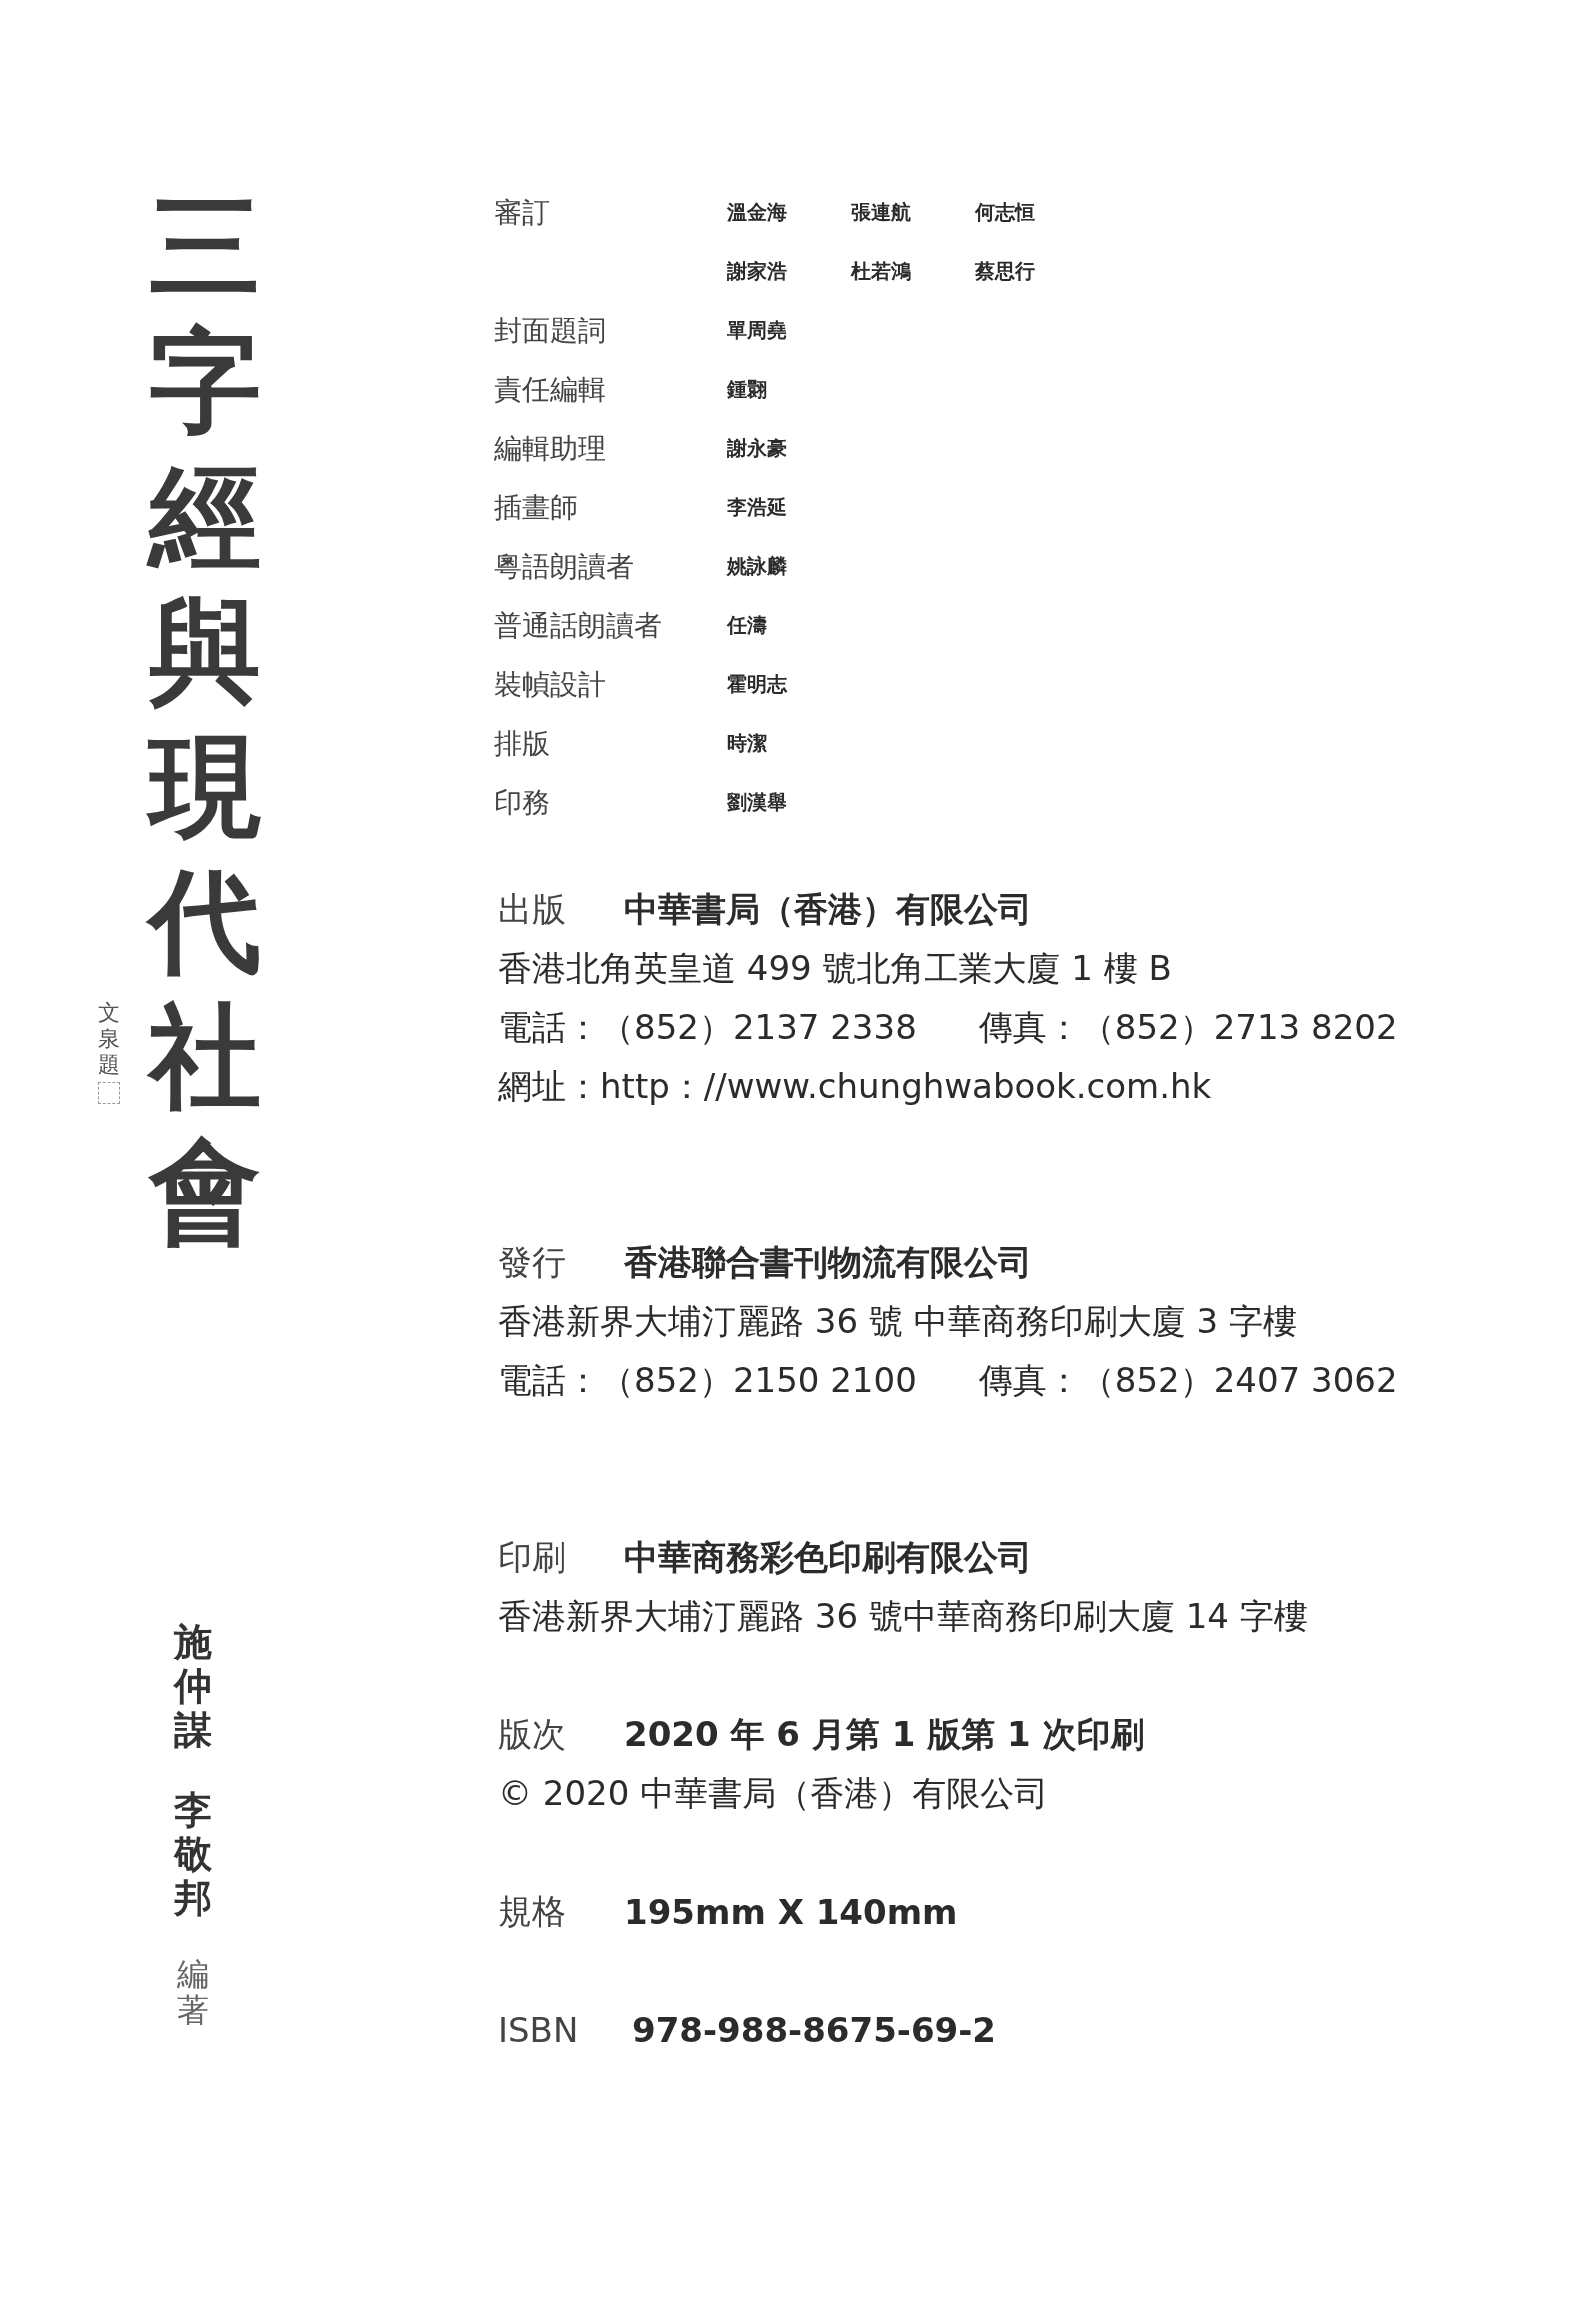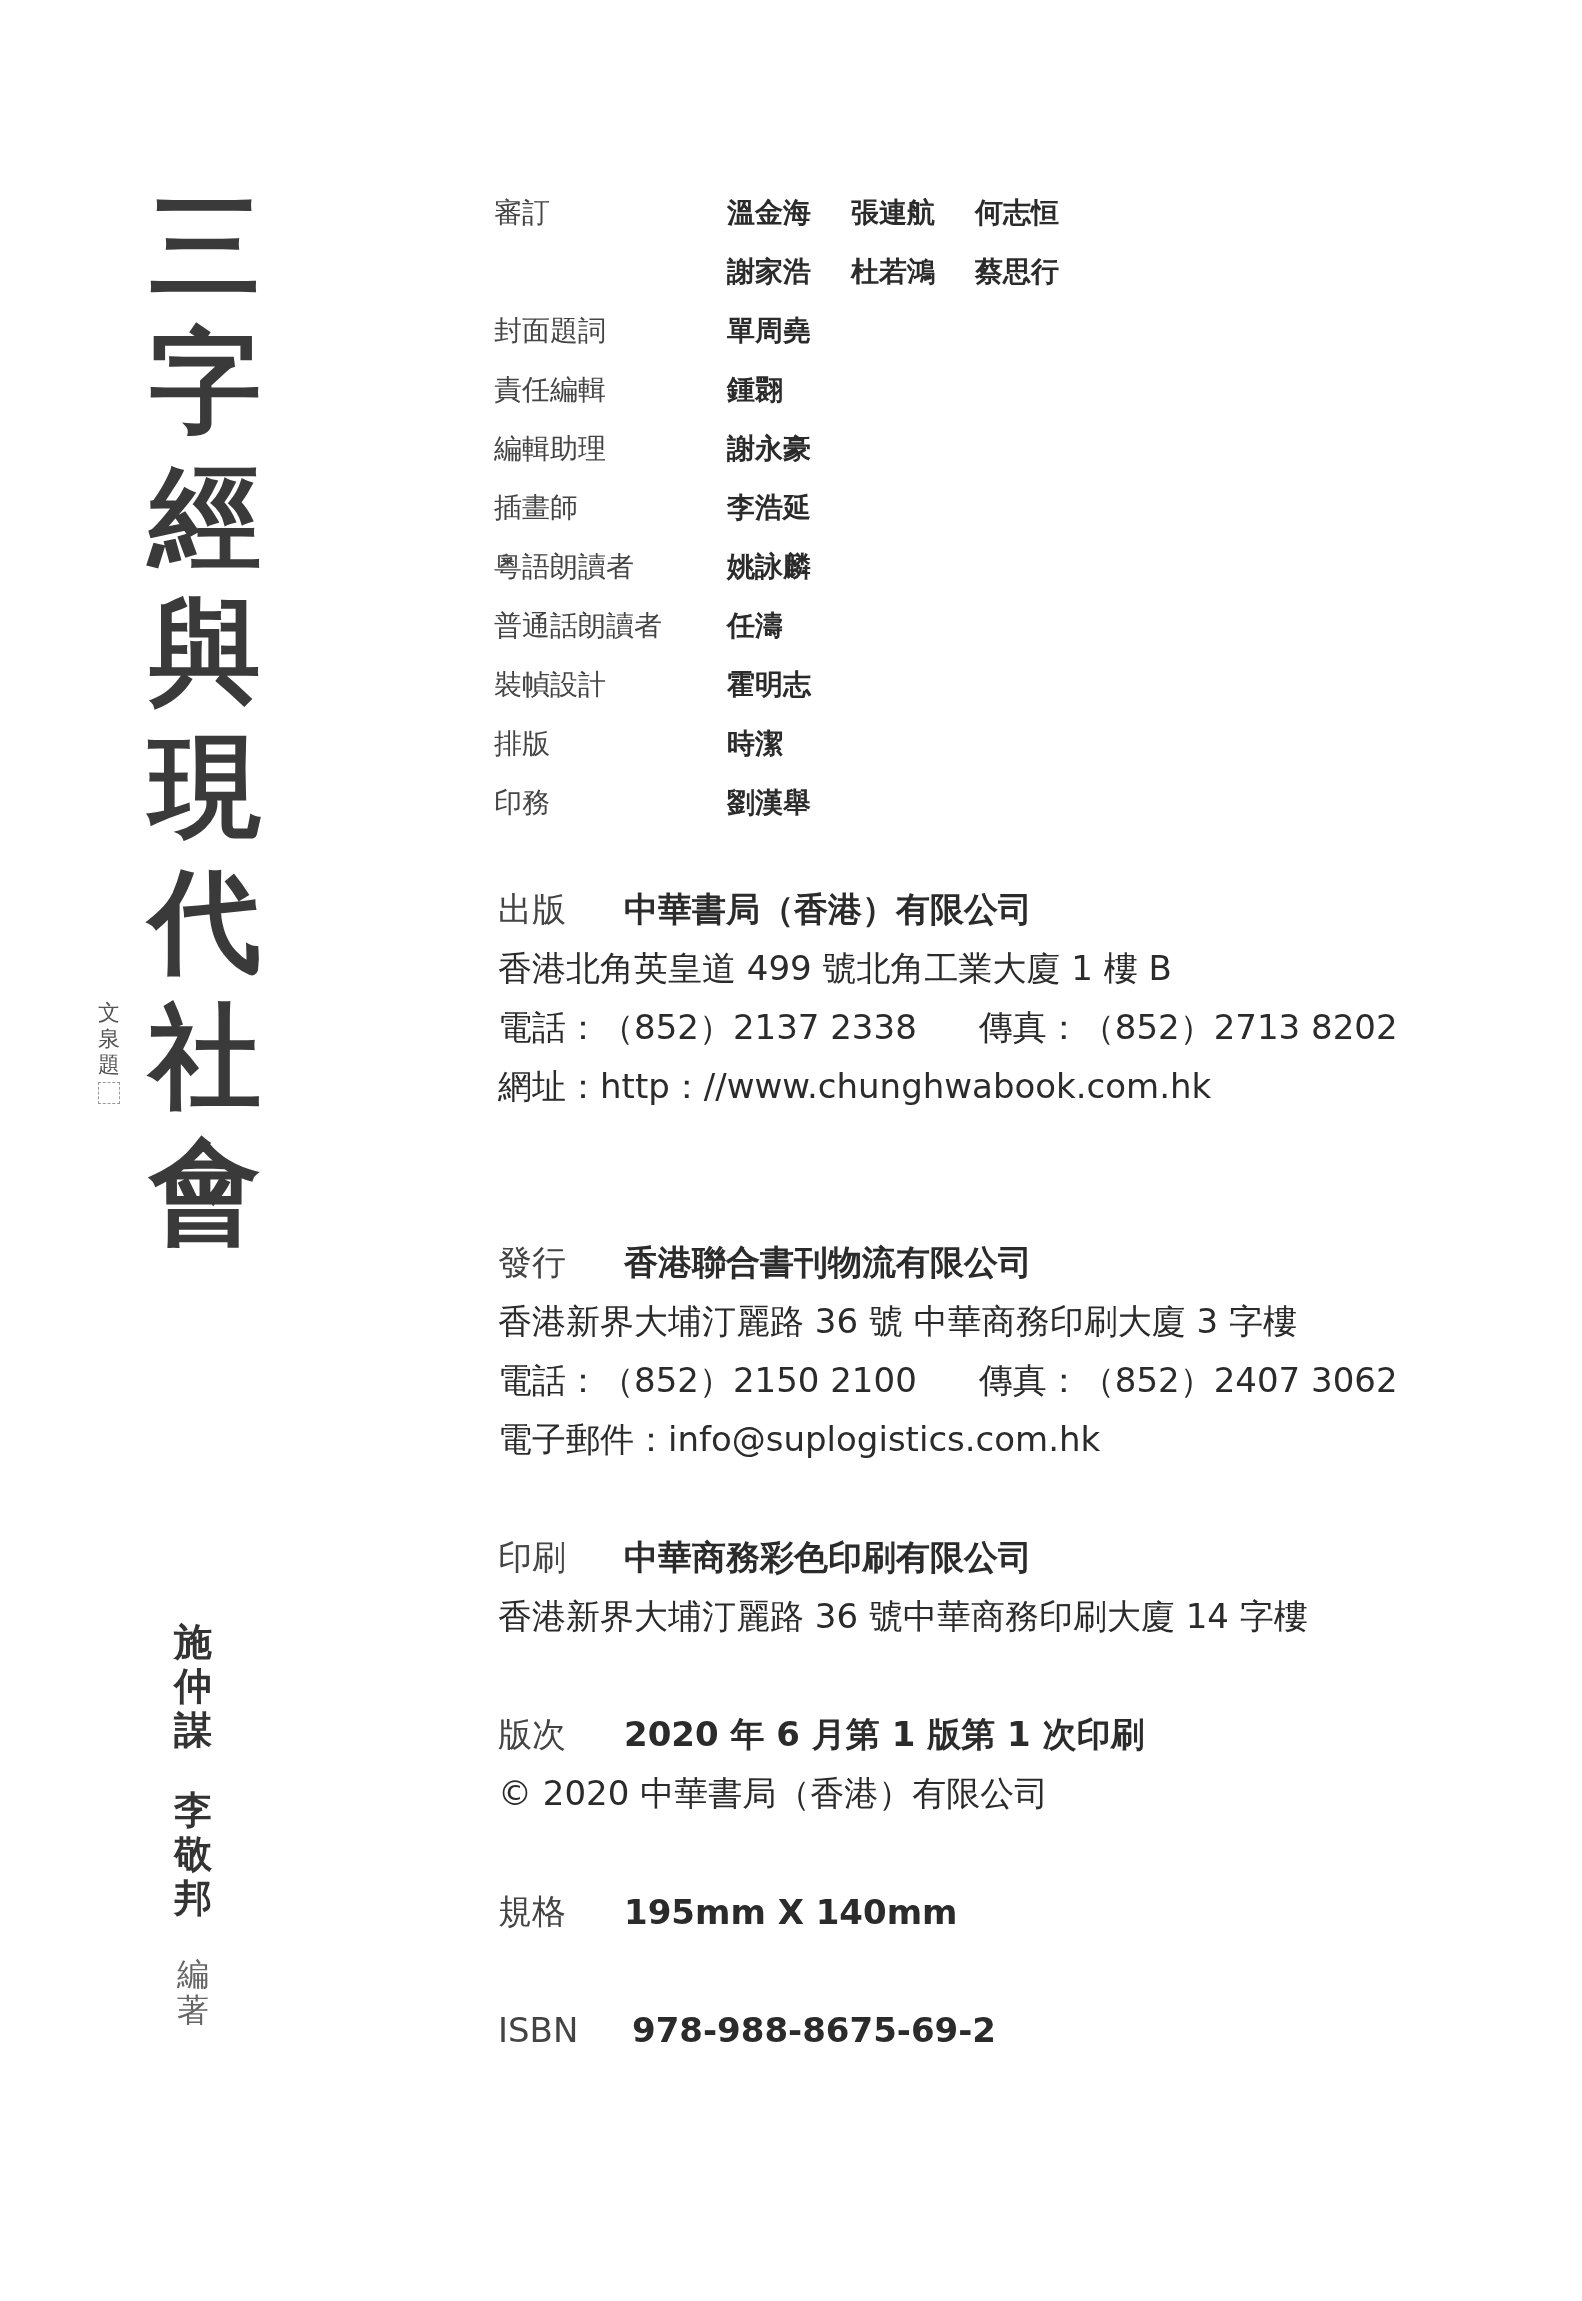--- a/index.html
+++ b/index.html
@@ -22,21 +22,21 @@
   .author-char { display: block; font-size: 38px; line-height: 44px; font-weight: bold; text-align: center; color: #333; }
   .author + .author { margin-top: 36px; }
   .role { margin-top: 36px; }
   .role-char { display: block; font-size: 32px; line-height: 36px; text-align: center; color: #666; }
 
   
   .credits { position: absolute; left: 494px; top: 183px; }
   .credit-row { display: flex; height: 59px; align-items: center; }
   .credit-label { width: 233px; font-size: 28px; color: #444; }
   .credit-names { display: flex; gap: 0; }
-  .credit-name { font-size: 28px; font-weight: bold; color: #2b2b2b; width: 124px; white-space: nowrap; }
+  .credit-name { font-size: 20px; font-weight: bold; color: #2b2b2b; width: 124px; white-space: nowrap; }
 
   
   .section { position: absolute; left: 498px; }
   .line { height: 59px; display: flex; align-items: center; font-size: 34px; white-space: nowrap; }
   .sec-label { width: 126px; font-weight: normal; color: #444; }
   .sec-value { font-weight: bold; color: #2b2b2b; }
   .bold { font-weight: normal; color: #2b2b2b; }
   .fax { margin-left: 62px; }
   .isbn-label { width: 134px; font-weight: normal; color: #444; }
 </style>
@@ -155,23 +155,20 @@
     <span class="sec-label">發行</span>
     <span class="sec-value">香港聯合書刊物流有限公司</span>
   </div>
   <div class="line">
       <span class="bold">香港新界大埔汀麗路 36 號 中華商務印刷大廈 3 字樓</span>
     </div>
   <div class="line">
     <span class="bold">電話：（852）2150 2100</span>
     <span class="bold fax">傳真：（852）2407 3062</span>
   </div>
-  <div class="line">
-      <span class="bold">電子郵件：info@suplogistics.com.hk</span>
-    </div>
 </div>
 
 <div class="section" style="top: 1528px;">
   <div class="line">
     <span class="sec-label">印刷</span>
     <span class="sec-value">中華商務彩色印刷有限公司</span>
   </div>
   <div class="line">
       <span class="bold">香港新界大埔汀麗路 36 號中華商務印刷大廈 14 字樓</span>
     </div>

